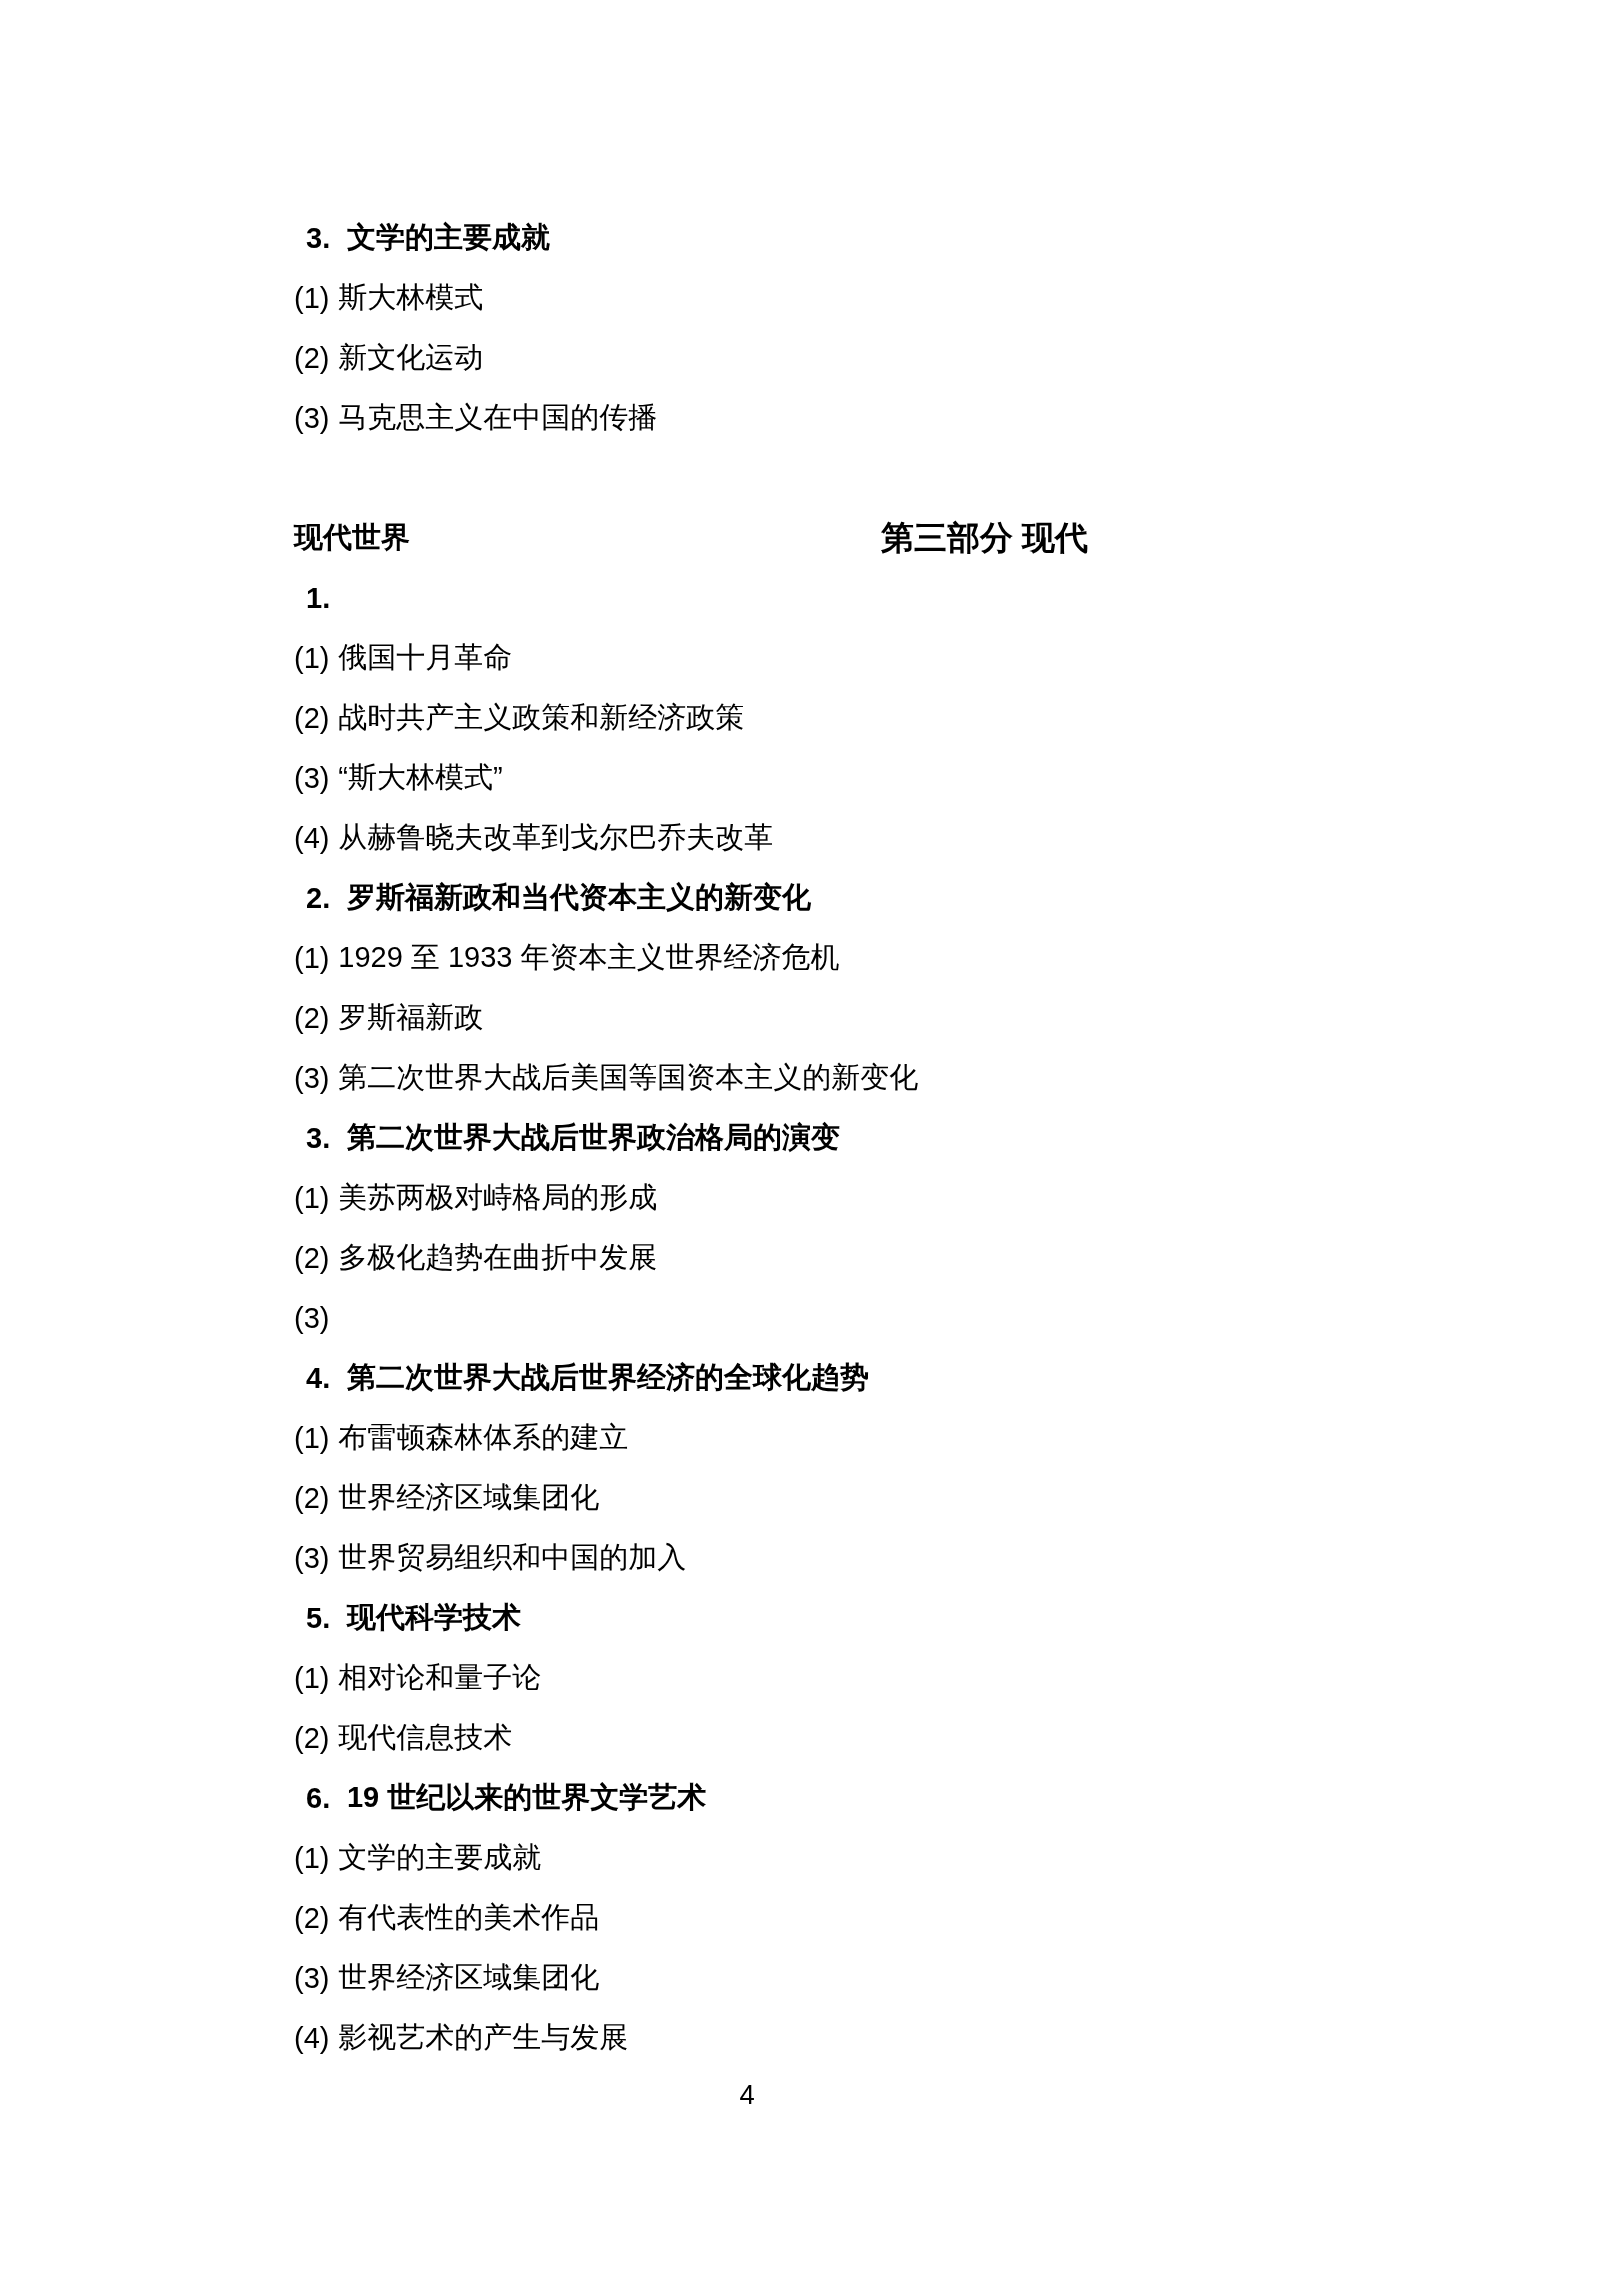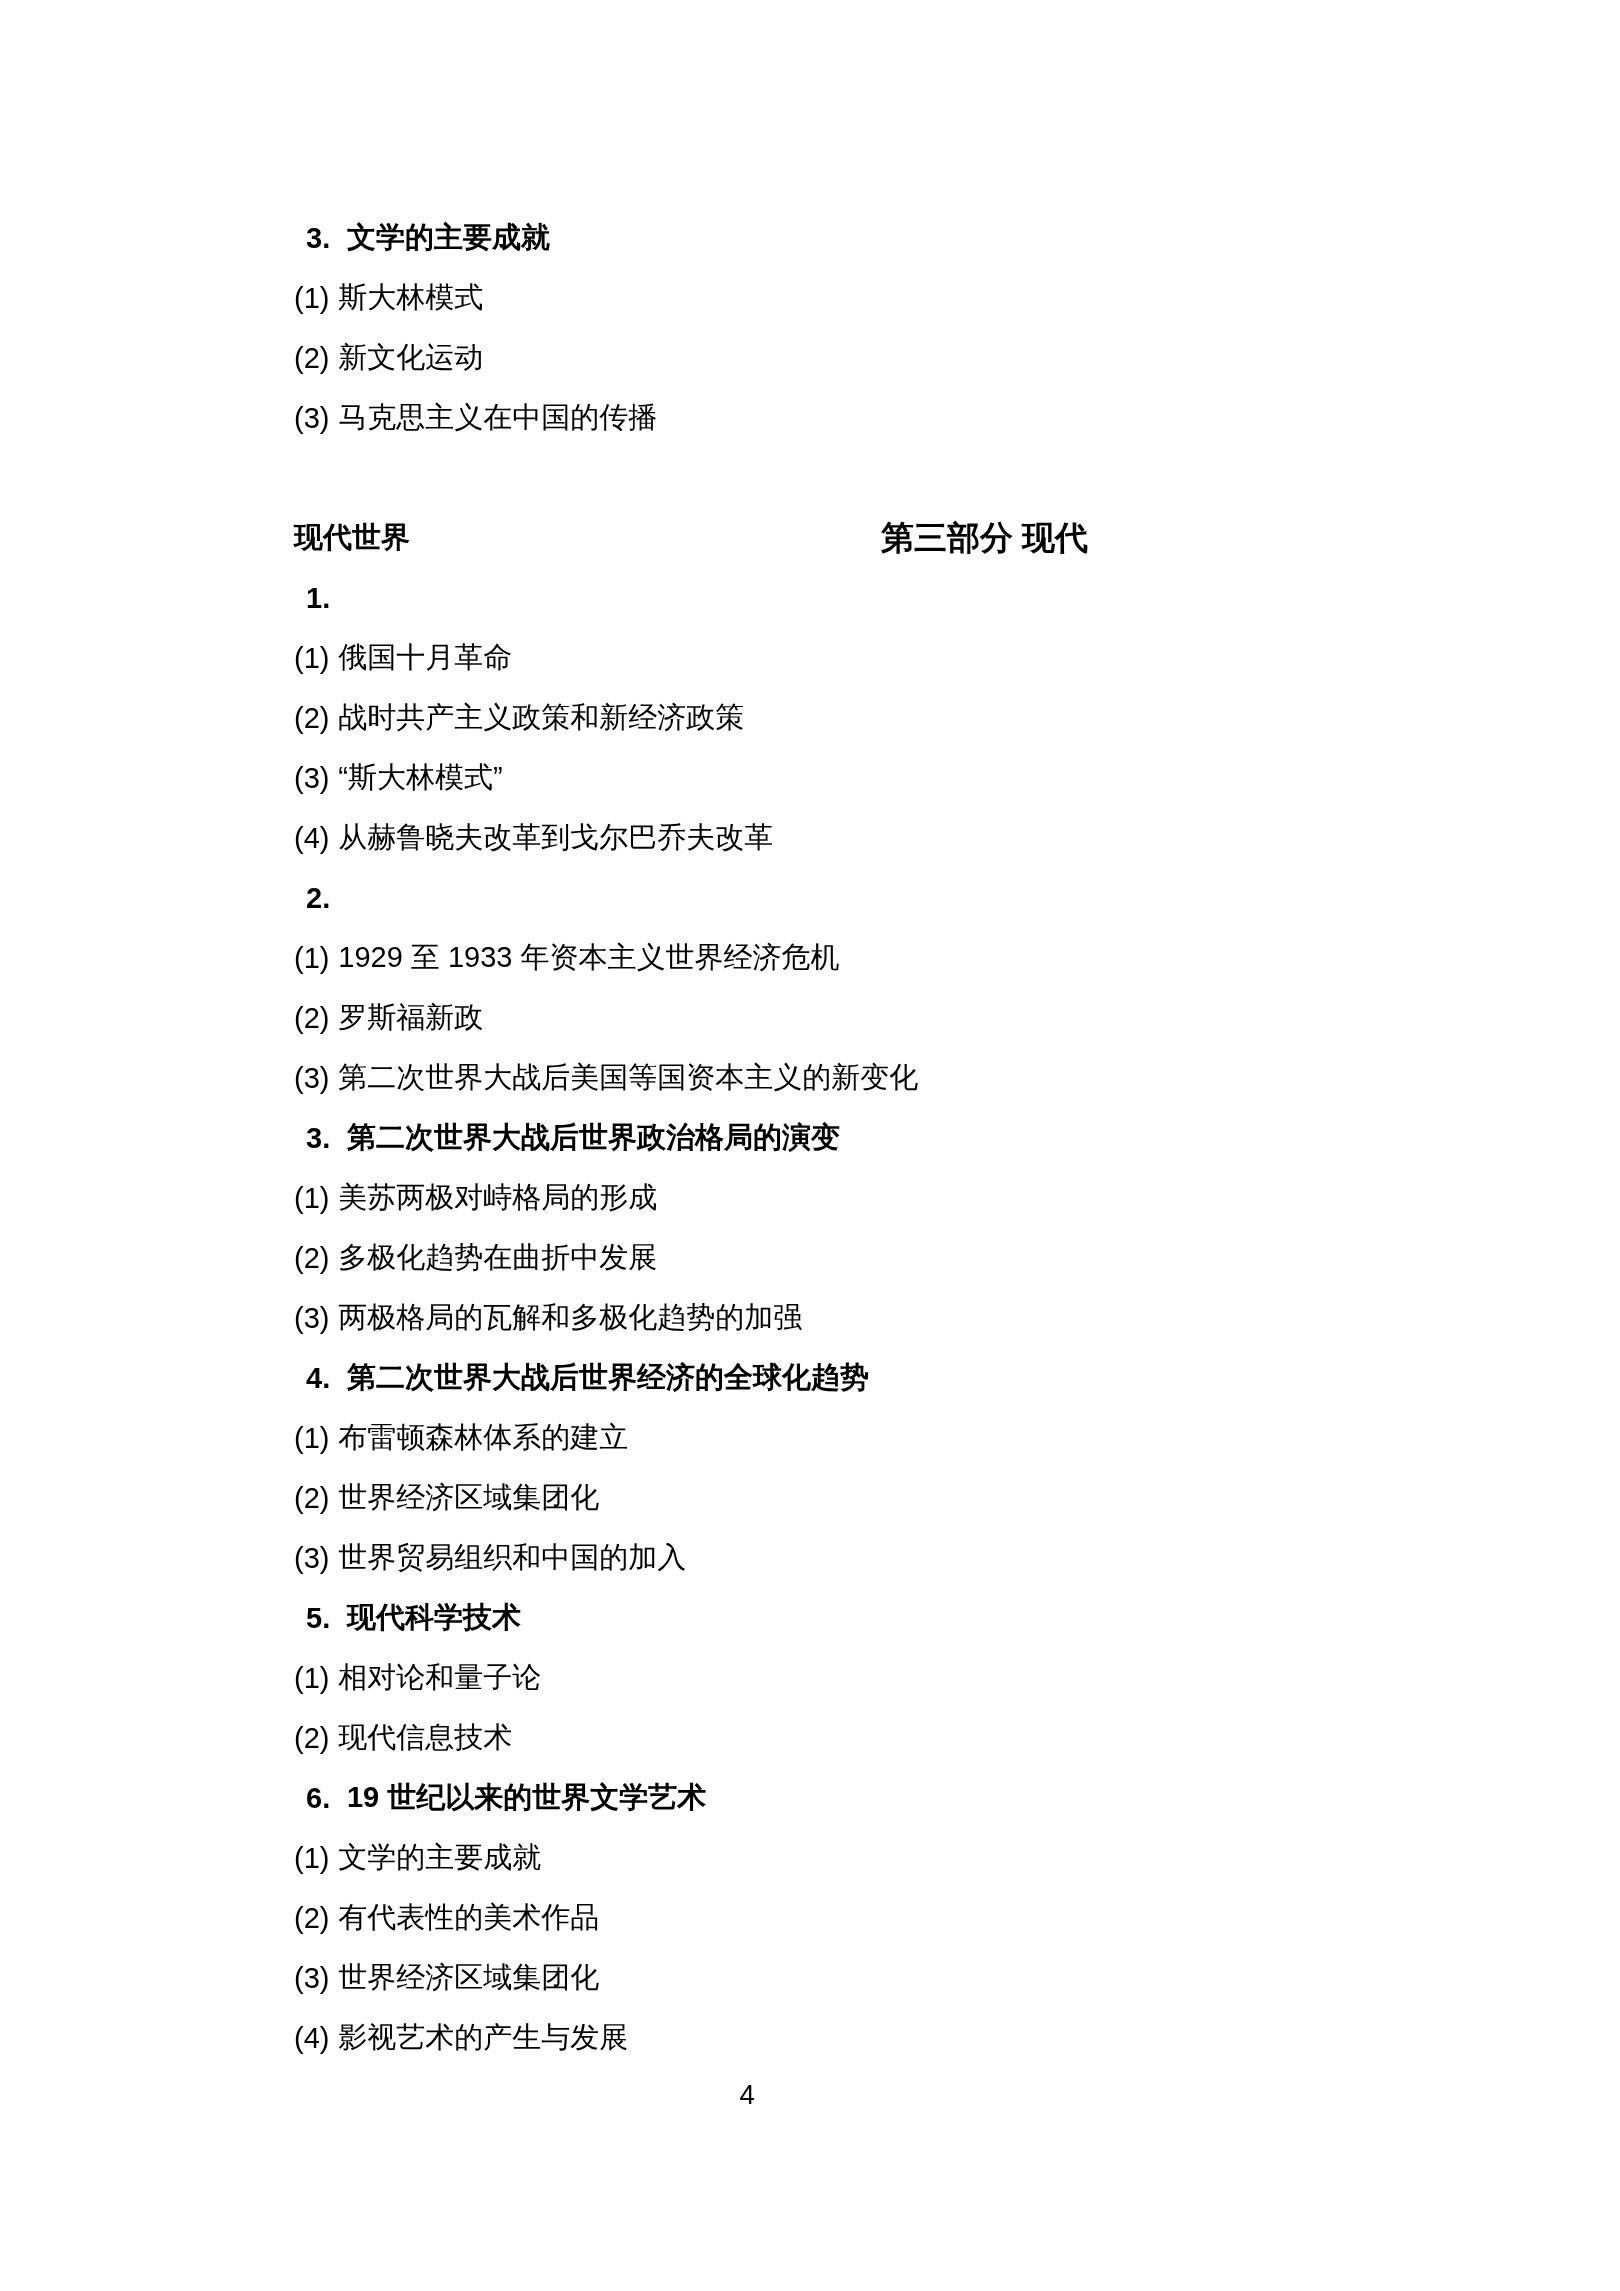--- a/index.html
+++ b/index.html
@@ -121,20 +121,21 @@
       <span class="text">“斯大林模式”</span>
     </div>
 
     <div class="row item">
       <span class="marker">(4)</span>
       <span class="text">从赫鲁晓夫改革到戈尔巴乔夫改革</span>
     </div>
 
     <div class="row heading">
       <span class="marker">2.</span>
+      <span class="text">罗斯福新政和当代资本主义的新变化</span>
     </div>
 
     <div class="row item">
       <span class="marker">(1)</span>
       <span class="text">1929 至 1933 年资本主义世界经济危机</span>
     </div>
 
     <div class="row item">
       <span class="marker">(2)</span>
       <span class="text">罗斯福新政</span>
@@ -155,21 +156,20 @@
       <span class="text">美苏两极对峙格局的形成</span>
     </div>
 
     <div class="row item">
       <span class="marker">(2)</span>
       <span class="text">多极化趋势在曲折中发展</span>
     </div>
 
     <div class="row item">
       <span class="marker">(3)</span>
-      <span class="text">两极格局的瓦解和多极化趋势的加强</span>
     </div>
 
     <div class="row heading">
       <span class="marker">4.</span>
       <span class="text">第二次世界大战后世界经济的全球化趋势</span>
     </div>
 
     <div class="row item">
       <span class="marker">(1)</span>
       <span class="text">布雷顿森林体系的建立</span>

